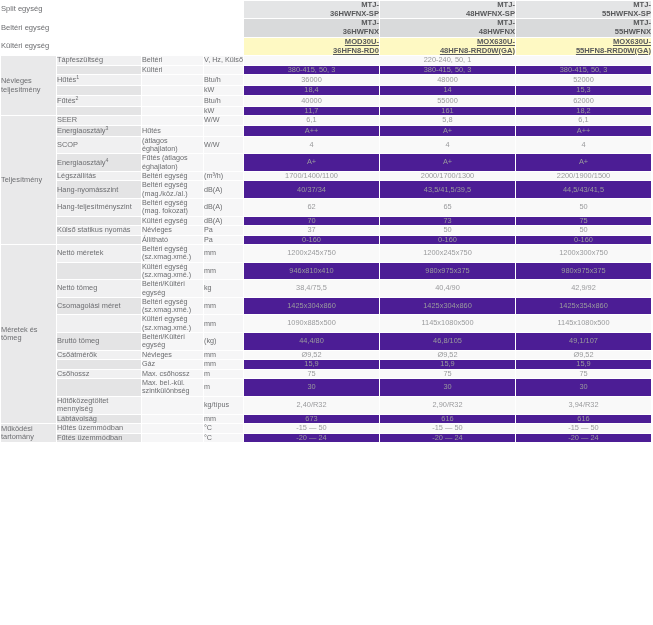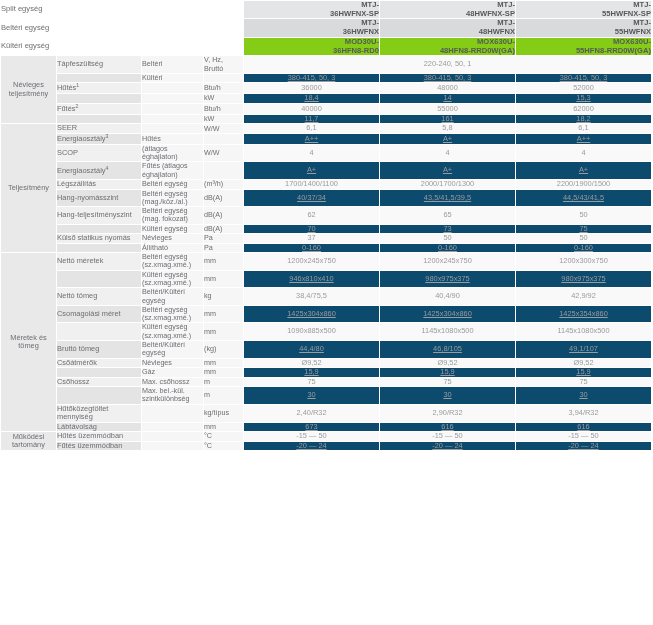--- a/index.html
+++ b/index.html
@@ -31,21 +31,21 @@
   col.c-param { width: 85px; }
   col.c-sub   { width: 62px; }
   col.c-unit  { width: 40px; }
   col.c-val   { width: 136px; }
 
   .group-cell {
     background: #e9e9ea;
     color: #6d6e71;
     padding: 2px 5px;
     font-size: 7.4px;
-    text-align: center;
+    text-align: left;
   }
   .param-cell {
     background: #f0f0f1;
     color: #6d6e71;
     padding: 3px 6px;
     text-align: left;
     font-size: 7.4px;
   }
   .param-cell.dark {
     background: #e4e4e5;
@@ -66,42 +66,41 @@
     font-size: 7.2px;
   }
   .val-cell {
     background: #f9f9f9;
     color: #9a9b9d;
     text-align: center;
     padding: 3px 4px;
     font-size: 7.4px;
   }
   .val-cell.alt {
-    background: #0c4a6e;
-    text-decoration: underline;
+    background: #4c1d95;
   }
   
   .hdr-label {
     background: #ffffff;
     color: #6d6e71;
     text-align: left;
     padding: 6px 5px;
     font-size: 7.6px;
   }
   .hdr-val {
     background: #d9dadb;
     color: #58595b;
     text-align: right;
     font-weight: bold;
     padding: 6px 4px;
     font-size: 7.6px;
     line-height: 1.25;
   }
   .hdr-val.light { background: #e4e5e6; }
-  .hdr-val.dark  { background: #84cc16; }
+  .hdr-val.dark  { background: #fef9c3; text-decoration: underline; }
   sup { font-size: 5.2px; vertical-align: super; }
 </style>
 </head>
 <body>
 
 <table class="spec">
   <colgroup>
     <col class="c-group">
     <col class="c-param">
     <col class="c-sub">
@@ -126,21 +125,21 @@
       <tr>
         <td class="hdr-label" colspan="4">Kültéri egység</td>
         <td class="hdr-val dark">MOD30U-<br>36HFN8-RD0</td>
         <td class="hdr-val dark">MOX630U-<br>48HFN8-RRD0W(GA)</td>
         <td class="hdr-val dark">MOX630U-<br>55HFN8-RRD0W(GA)</td>
       </tr>
       <tr>
         <td class="group-cell" rowspan="6">Névleges teljesítmény</td>
         <td class="param-cell">Tápfeszültség</td>
         <td class="sub-cell">Beltéri</td>
-        <td class="unit-cell">V, Hz, Bruttó</td>
+        <td class="unit-cell">V, Hz, Külső</td>
         <td class="val-cell" colspan="3">220-240, 50, 1</td>
       </tr>
       <tr>
         <td class="param-cell dark"></td>
         <td class="sub-cell">Kültéri</td>
         <td class="unit-cell"></td>
         <td class="val-cell alt">380-415, 50, 3</td>
         <td class="val-cell alt">380-415, 50, 3</td>
         <td class="val-cell alt">380-415, 50, 3</td>
       </tr>

